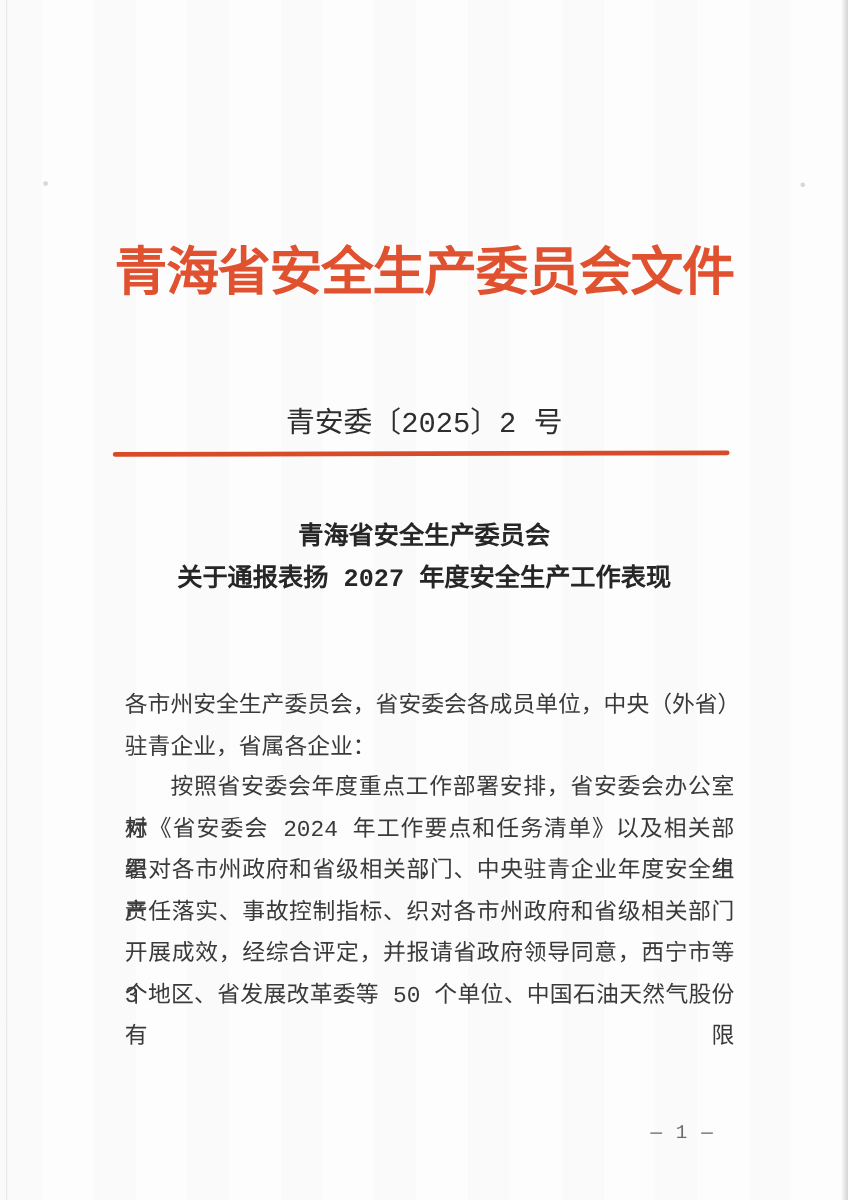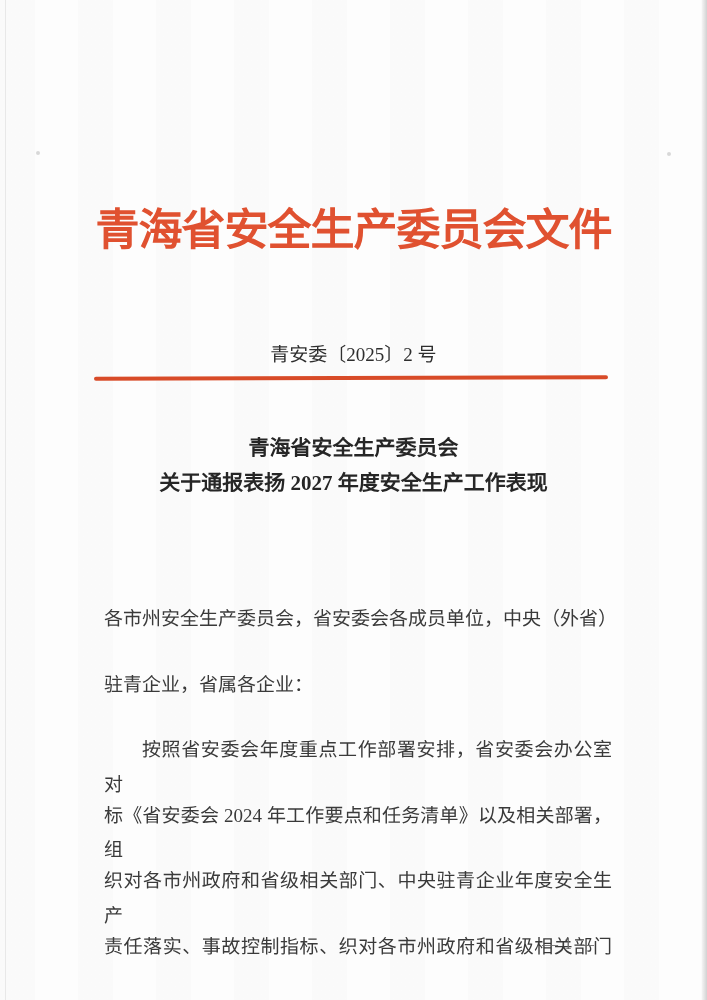--- a/index.html
+++ b/index.html
@@ -6,21 +6,21 @@
     margin: 0;
     padding: 0;
     background: #ffffff;
   }
   .page {
     position: relative;
     width: 707px;
     height: 1000px;
     background: #fdfdfd;
     overflow: hidden;
-    font-family: Liberation Serif, serif;
+    font-family: Liberation Mono, monospace;
   }
   
   .page::before {
     content: "";
     position: absolute;
     inset: 0;
     background: repeating-linear-gradient(
       90deg,
       rgba(0,0,0,0.012) 0px, rgba(0,0,0,0.012) 35px,
       rgba(0,0,0,0.0) 35px, rgba(0,0,0,0.0) 78px
@@ -58,21 +58,21 @@
     font-weight: bold;
     color: #e05130;
     letter-spacing: -1px;
     white-space: nowrap;
   }
   .doc-number {
     position: absolute;
     top: 343px;
     left: 0; right: 0;
     text-align: center;
-    font-size: 19px;
+    font-size: 24px;
     line-height: 24px;
     color: #2e2e2e;
   }
   .red-rule {
     position: absolute;
     top: 376px;
     left: 94px;
     width: 514px;
     height: 4px;
     background: #d84b28;
@@ -94,21 +94,20 @@
     top: 571px;
     left: 104px;
     width: 508px;
     font-size: 19px;
     line-height: 34.5px;
     color: #3a3a3a;
   }
   .body-line {
     height: 34.5px;
     white-space: nowrap;
-    margin-top: 31px;
   }
   .jline {
     white-space: normal;
     text-align: justify;
     text-align-last: justify;
   }
   .indent {
     text-indent: 2em;
   }
   .page-number {

